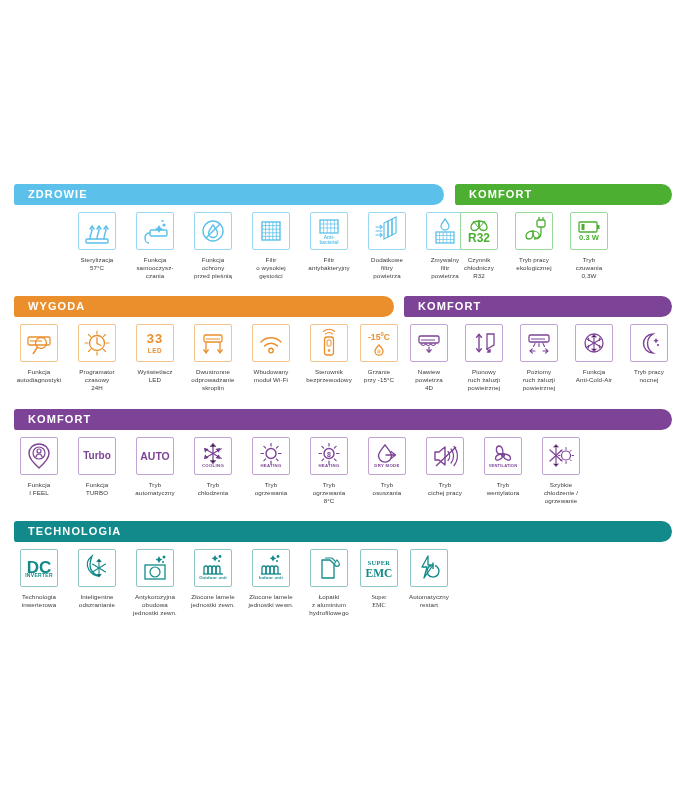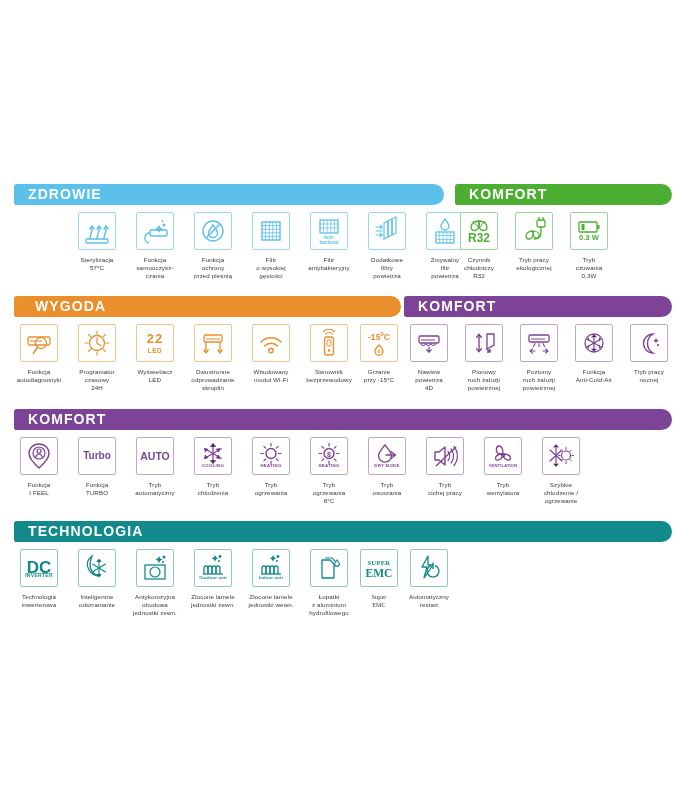--- a/index.html
+++ b/index.html
@@ -15,21 +15,21 @@
   
   .section{position:absolute;left:0;width:700px;}
   .barrow{position:relative;height:21px;}
   .bar{
     position:absolute;top:0;height:21px;
     border-radius:3px 11px 11px 3px;
     display:flex;align-items:center;
   }
   .bar .bar-label{
     color:#ffffff;
-    font-size:14px;
+    font-size:11px;
     font-weight:bold;
     letter-spacing:1.1px;
     padding-left:14px;
     line-height:21px;
     white-space:nowrap;
   }
 
   
   .tiles{position:relative;margin-top:7px;height:85px;}
   .tile{
@@ -261,21 +261,21 @@
           <span>czuwania</span>
           <span>0,3W</span>
         </div>
       </div>
 
     </div>
   </div>
 
   <div class="section" style="top:296px;">
     <div class="barrow">
-      <div class="bar" style="left:14px;width:380px;background:#ea8f2b;padding-left:7px;">
+      <div class="bar" style="left:14px;width:380px;background:#ea8f2b;">
         <span class="bar-label">WYGODA</span>
       </div>
       <div class="bar" style="left:404px;width:268px;background:#7d4396;">
         <span class="bar-label">KOMFORT</span>
       </div>
     </div>
     <div class="tiles">
 
       <div class="tile" style="left:8px;">
         <div class="box" style="border-color:#f3c48c;">
@@ -311,21 +311,21 @@
         </div>
         <div class="caption">
           <span>Programator</span>
           <span>czasowy</span>
           <span>24H</span>
         </div>
       </div>
 
       <div class="tile" style="left:124px;">
         <div class="box" style="border-color:#f3c48c;">
-          <div class="tx" style="top:7px;font-size:13px;color:#ea8f2b;letter-spacing:1px;">22</div>
+          <div class="tx" style="top:7px;font-size:13px;color:#ea8f2b;letter-spacing:1px;">33</div>
           <div class="tx" style="top:23px;font-size:6.4px;color:#ea8f2b;letter-spacing:.6px;">LED</div>
         </div>
         <div class="caption">
           <span>Wyświetlacz</span>
           <span>LED</span>
         </div>
       </div>
 
       <div class="tile" style="left:182px;">
         <div class="box" style="border-color:#f3c48c;">

